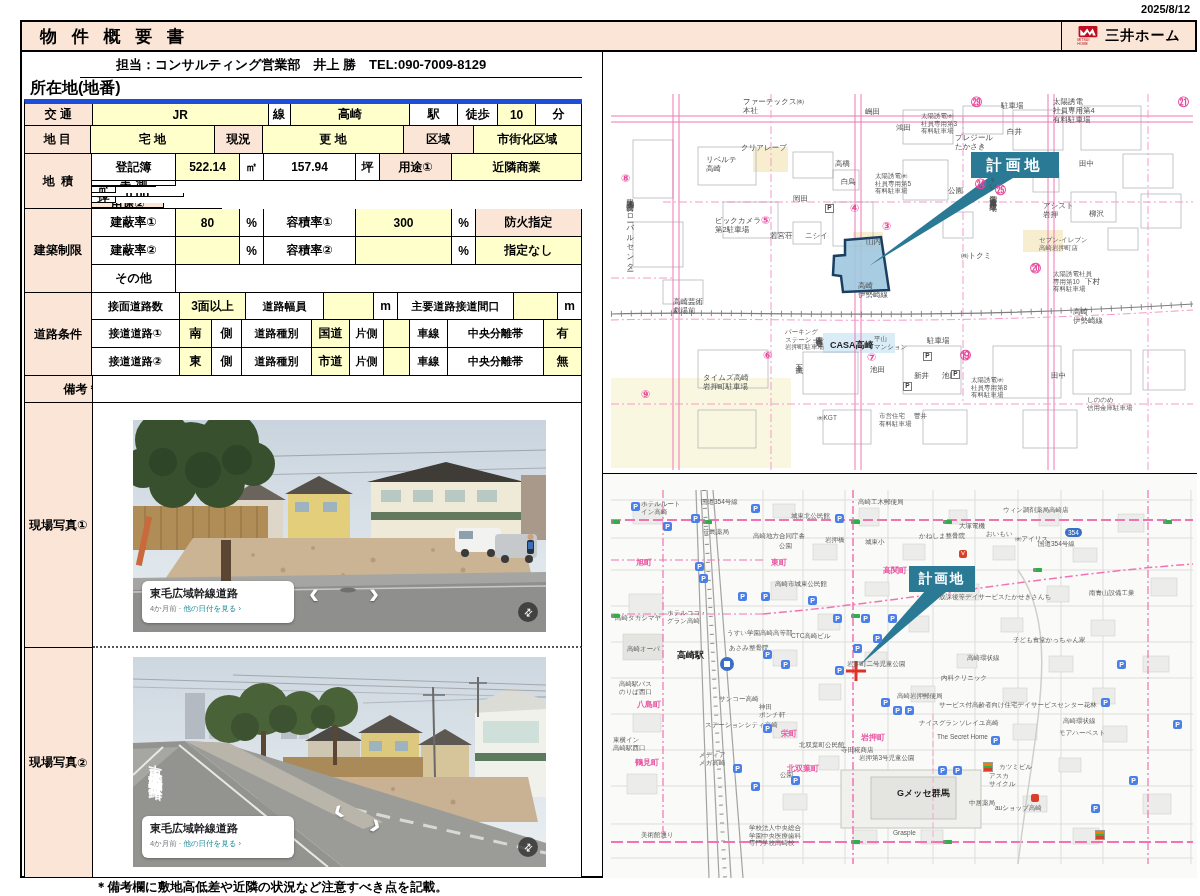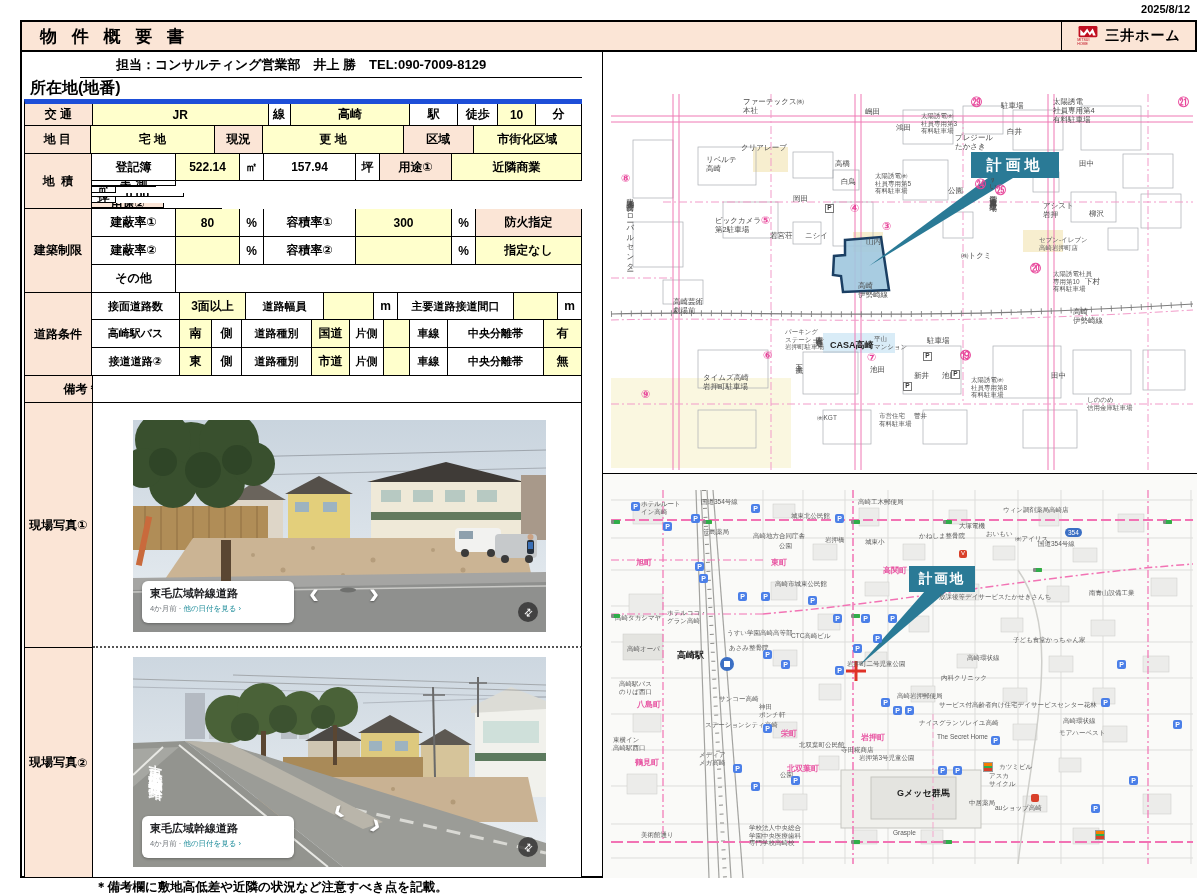--- a/index.html
+++ b/index.html
@@ -174,21 +174,21 @@
           <div class="c white f11" style="width:88px;">接面道路数</div>
           <div class="c yellow" style="width:66px;">3面以上</div>
           <div class="c white f11" style="width:78px;">道路幅員</div>
           <div class="c yellow" style="width:50px;"></div>
           <div class="c white" style="width:24px;">m</div>
           <div class="c white f11" style="width:116px;">主要道路接道間口</div>
           <div class="c yellow" style="width:44px;"></div>
           <div class="c white" style="width:24px;">m</div>
         </div>
         <div class="trow" style="height:28px;width:490px;border-left:none;">
-          <div class="c white f11" style="width:88px;">高崎駅バス</div>
+          <div class="c white f11" style="width:88px;">接道道路①</div>
           <div class="c yellow" style="width:32px;">南</div>
           <div class="c white" style="width:30px;">側</div>
           <div class="c white f11" style="width:70px;">道路種別</div>
           <div class="c yellow" style="width:38px;">国道</div>
           <div class="c white f11" style="width:34px;">片側</div>
           <div class="c yellow" style="width:26px;"></div>
           <div class="c white f11" style="width:38px;">車線</div>
           <div class="c white f11" style="width:96px;">中央分離帯</div>
           <div class="c yellow" style="width:38px;">有</div>
         </div>

